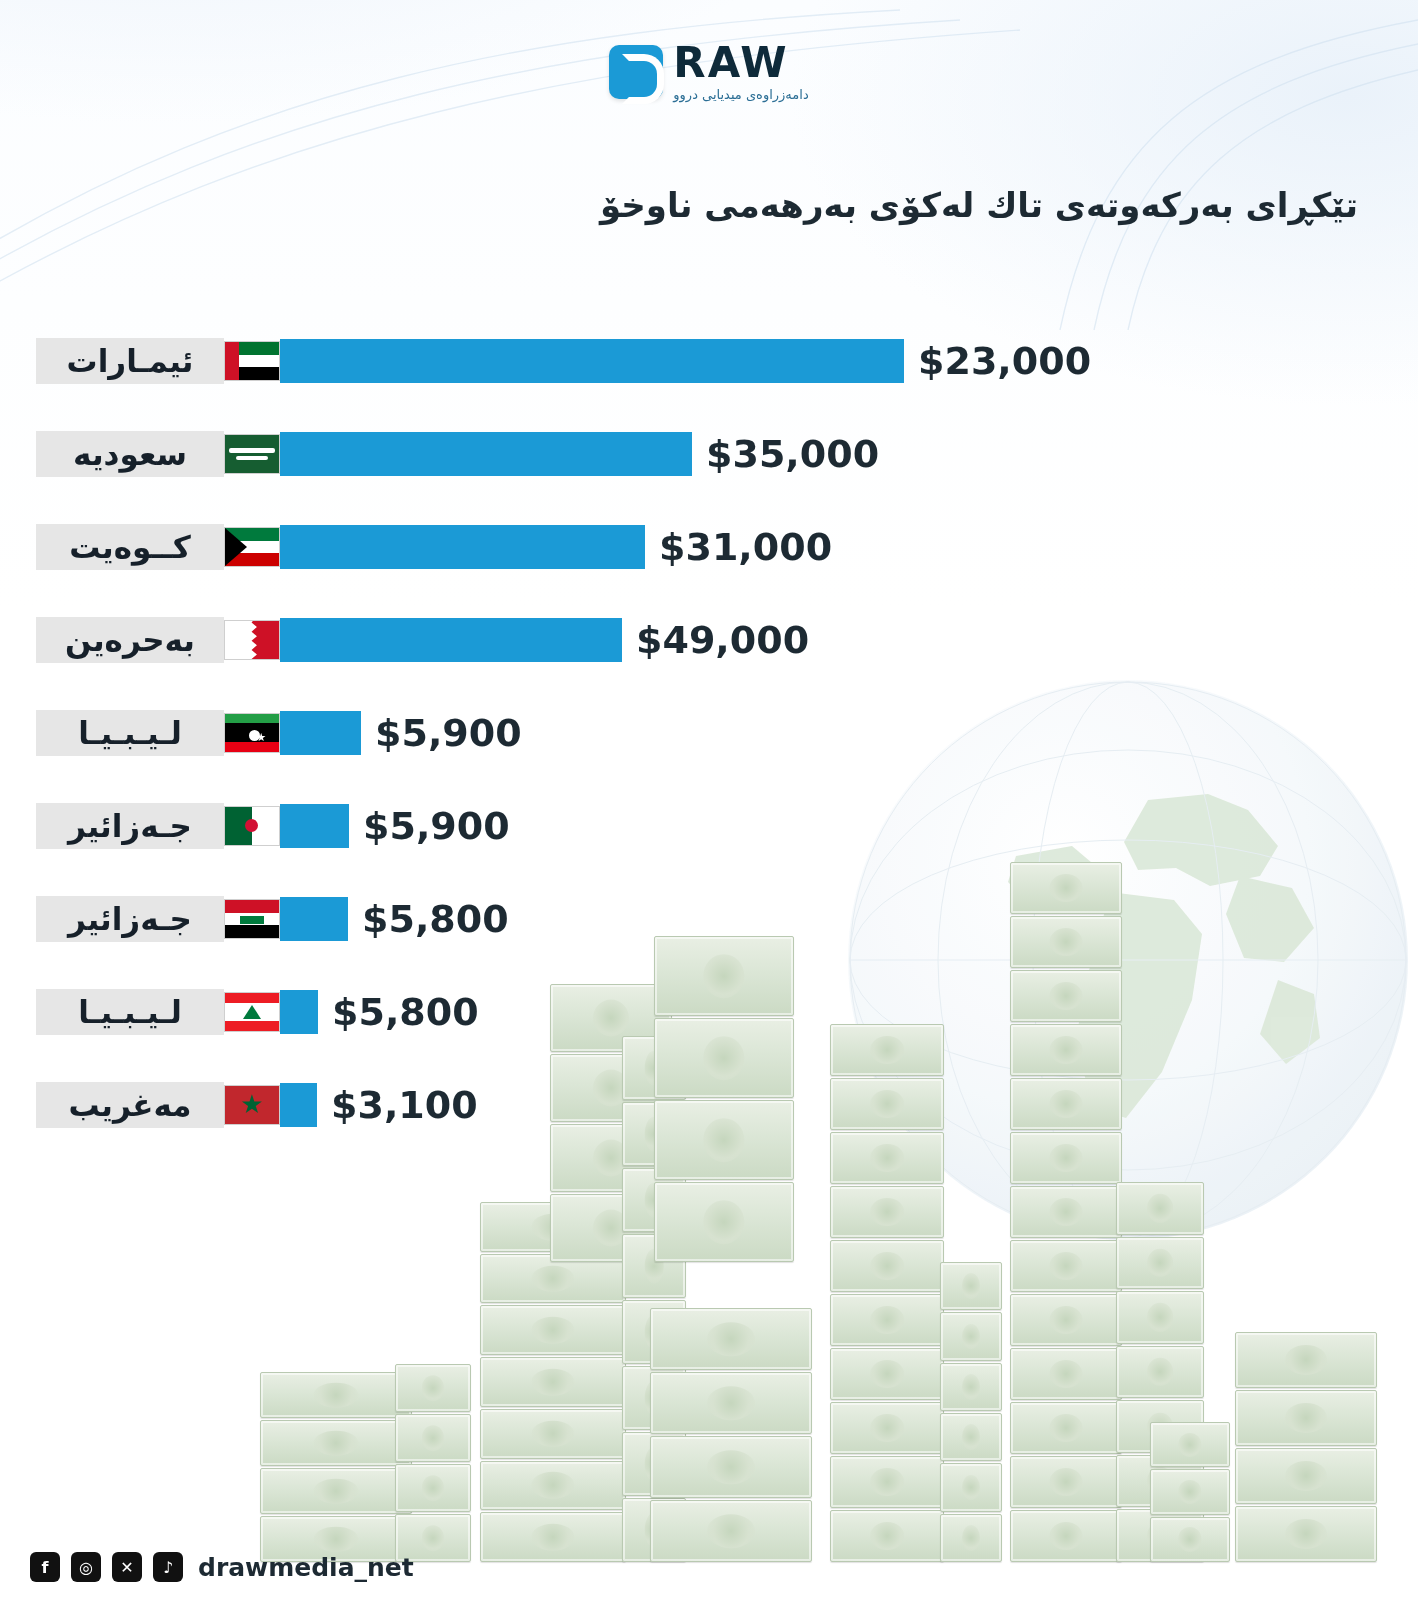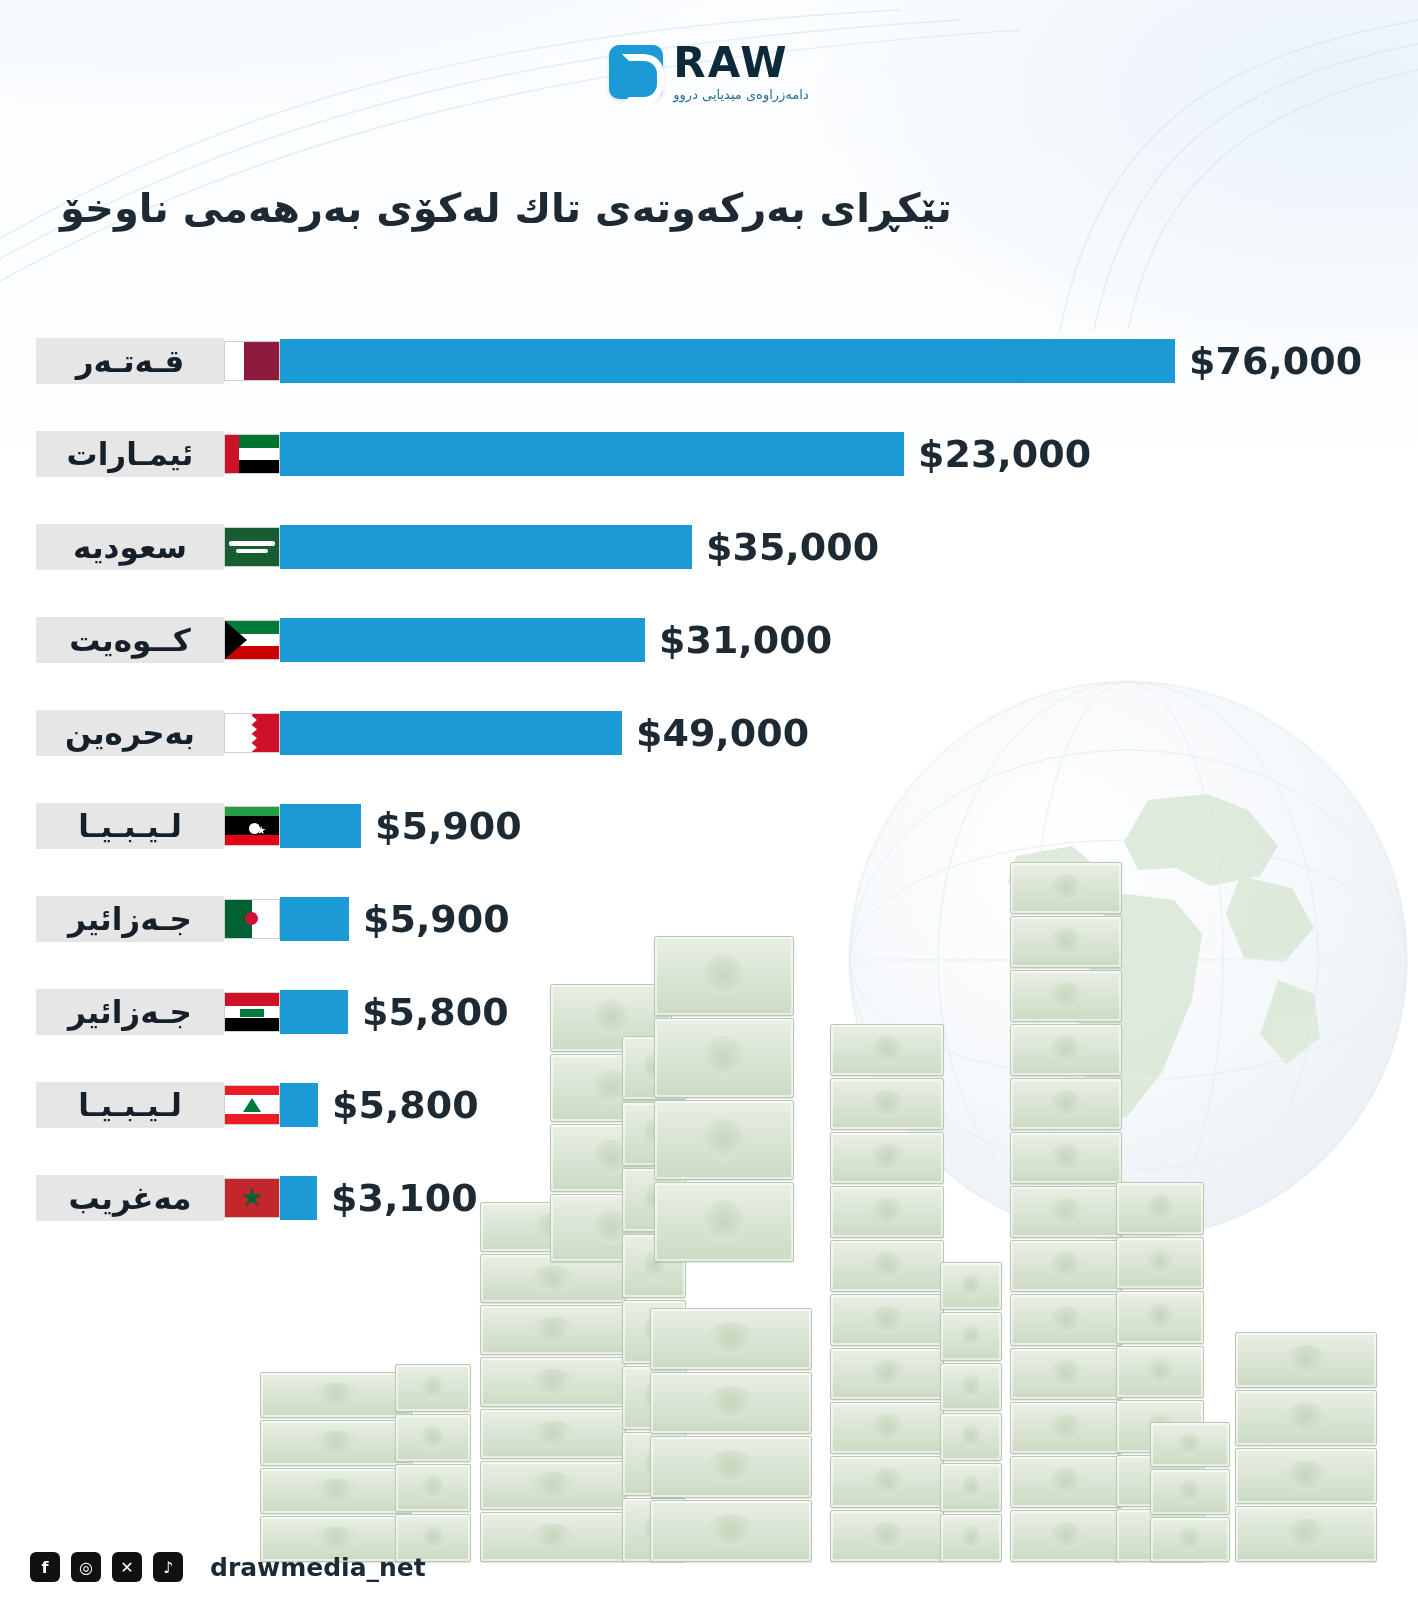--- a/index.html
+++ b/index.html
@@ -67,22 +67,22 @@
   }
   .logo-text{display:flex;flex-direction:column;align-items:flex-start;}
   .logo-word{
     font-size:42px;font-weight:bold;letter-spacing:2px;color:#0e2a3a;line-height:1;
   }
   .logo-sub{
     font-size:13px;color:#2b6e95;margin-top:3px;direction:rtl;
   }
 
   .title{
-    position:absolute;top:185px;left:0;width:1418px;text-align:left;
-    font-size:40px;font-weight:bold;color:#1d2a33;direction:rtl;
+    position:absolute;top:185px;left:0;width:1418px;text-align:right;
+    font-size:34px;font-weight:bold;color:#1d2a33;direction:rtl;
     padding:0 60px;box-sizing:border-box;
   }
 
   
   .chart{
     position:absolute;top:330px;left:36px;width:1340px;
   }
   .row{
     height:62px;margin-bottom:31px;display:flex;align-items:center;
     position:relative;
@@ -136,21 +136,21 @@
 
   
   .footer{
     position:absolute;left:30px;bottom:18px;display:flex;align-items:center;gap:11px;
   }
   .soc{
     width:30px;height:30px;border-radius:6px;background:#111;color:#fff;
     display:flex;align-items:center;justify-content:center;font-size:16px;font-weight:bold;
   }
   .soc.ig{background:#111;}
-  .site{font-size:25px;font-weight:bold;color:#1d2a33;margin-left:16px;}
+  .site{font-size:25px;font-weight:bold;color:#1d2a33;margin-left:4px;}
 </style>
 </head>
 <body>
 
 <div class="bg-sweep"></div>
 
 <svg class="bg-lines" viewBox="0 0 1418 330" preserveAspectRatio="none">
   <g fill="none" stroke="#cfe0ef" stroke-width="1.4">
     <path d="M-20,250 C250,90 520,30 900,10"></path>
     <path d="M-20,270 C260,110 540,46 960,20"></path>
@@ -293,26 +293,20 @@
   <div class="logo-text">
     <div class="logo-word">RAW</div>
     <div class="logo-sub">دامەزراوەی میدیایی دروو</div>
   </div>
 </div>
 
 <div class="title">تێکڕای بەرکەوتەی تاك لەکۆی بەرهەمی ناوخۆ</div>
 
 <div class="chart">
 
-  <div class="row">
-    <div class="label">قـەتـەر</div>
-    <div class="flag f-qa"></div>
-    <div class="bar" style="width: 895px; background: rgb(27, 154, 214);"></div>
-    <div class="value">$76,000</div>
-  </div>
 
   <div class="row">
     <div class="label">ئیمـارات</div>
     <div class="flag f-ae"></div>
     <div class="bar" style="width: 624px; background: rgb(27, 154, 214);"></div>
     <div class="value">$23,000</div>
   </div>
 
   <div class="row">
     <div class="label">سعودیه</div>

